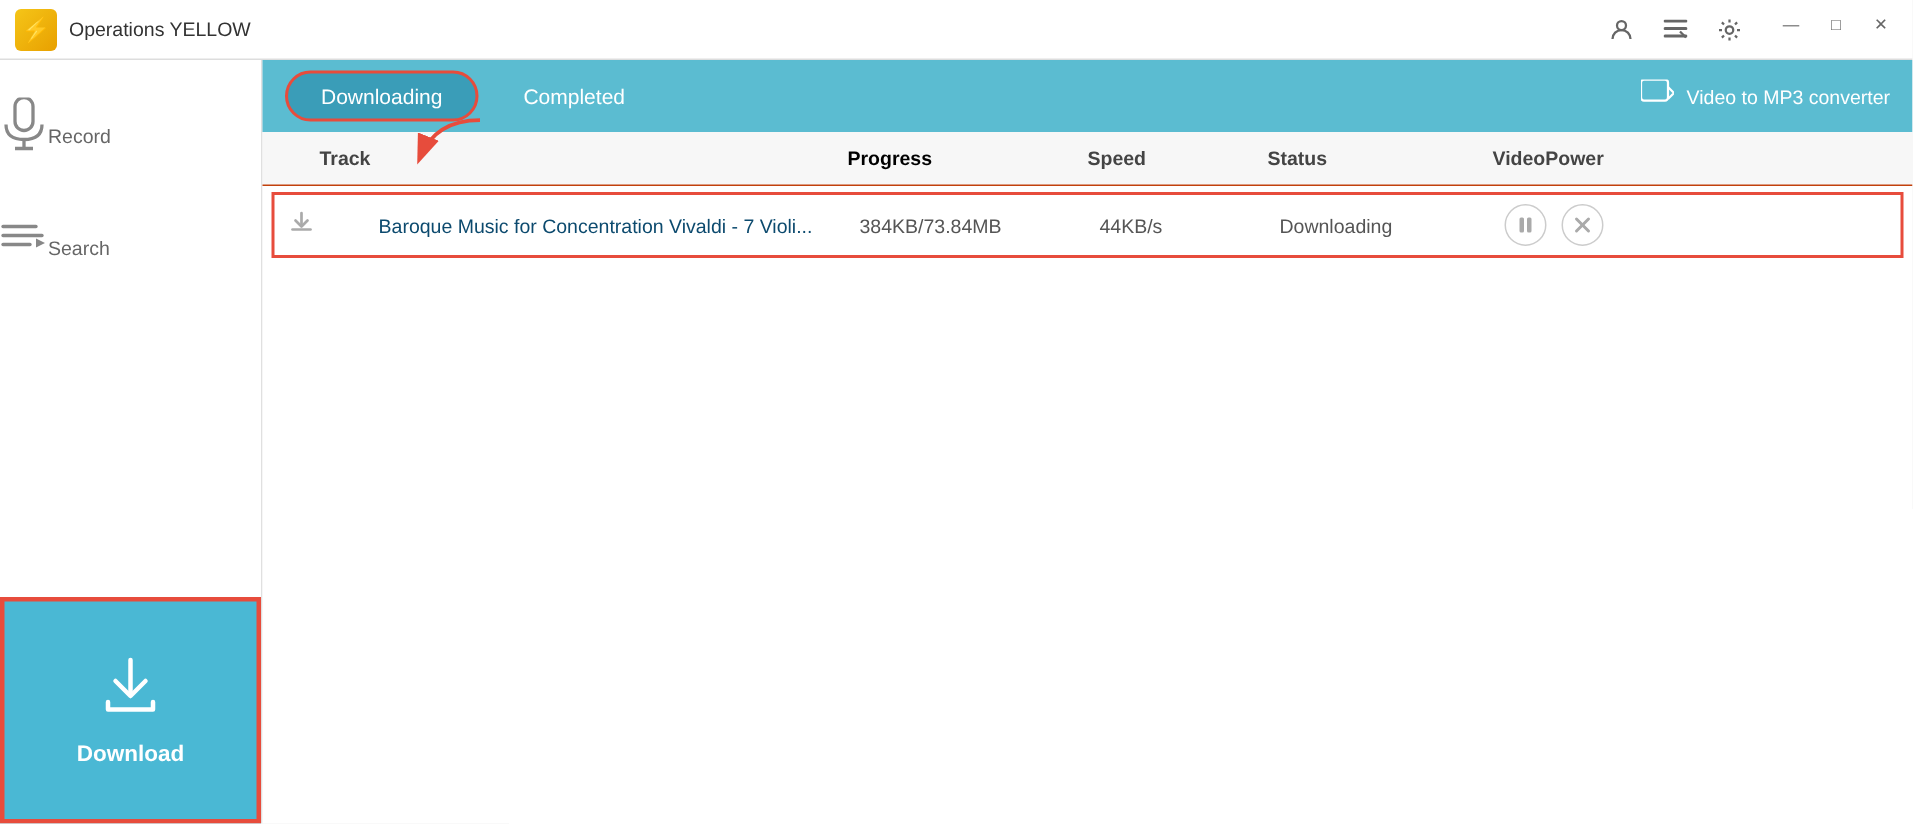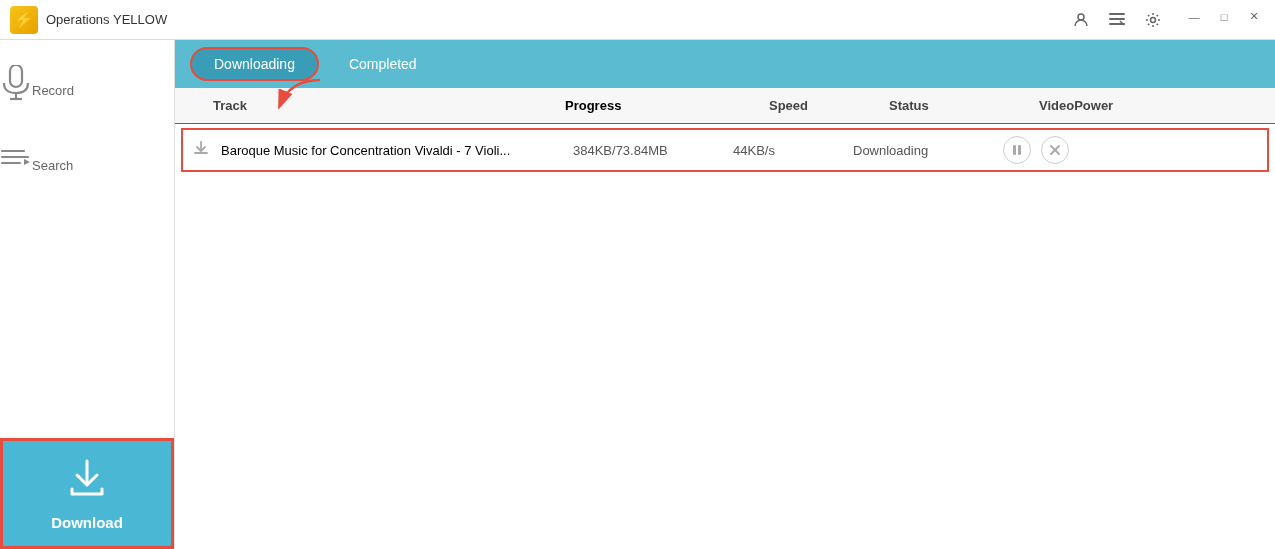--- a/index.html
+++ b/index.html
@@ -86,21 +86,21 @@
     .sidebar-download {
       width: 100%;
       background: #4ab8d4;
       display: flex;
       flex-direction: column;
       align-items: center;
       justify-content: center;
       padding: 20px 0;
       cursor: pointer;
       border: 3px solid #e74c3c;
-      height: 111px;
+      height: 151px;
     }
     .sidebar-download .dl-icon {
       font-size: 38px;
       color: #fff;
       margin-bottom: 6px;
     }
     .sidebar-download .dl-label {
       font-size: 15px;
       color: #fff;
       font-weight: 600;
@@ -157,41 +157,41 @@
     .table-header {
       background: #f7f7f7;
       border-bottom: 1px solid #c2410c;
       display: flex;
       align-items: center;
       height: 36px;
       padding: 0 10px;
     }
     .th-track { width: 380px; font-size: 13px; font-weight: 600; color: #444; padding-left: 28px; }
     .th-progress { width: 160px; font-size: 13px; font-weight: 600; color: #000000; }
-    .th-speed { width: 120px; font-size: 13px; font-weight: 600; color: #444; margin-left: 44px; }
+    .th-speed { width: 120px; font-size: 13px; font-weight: 600; color: #444; }
     .th-status { width: 150px; font-size: 13px; font-weight: 600; color: #444; }
     .th-operations { flex: 1; font-size: 13px; font-weight: 600; color: #444; }
 
     
     .table-body {
       flex: 1;
       background: #fff;
       overflow-y: auto;
     }
     .table-row {
       display: flex;
       align-items: center;
       height: 44px;
       padding: 0 10px;
       border: 2px solid #e74c3c;
       margin: 4px 6px;
       background: #fff;
     }
     .td-dl-icon { width: 28px; color: #aaa; font-size: 16px; }
-    .td-track { width: 352px; font-size: 13px; color: #000000; white-space: nowrap; overflow: hidden; text-overflow: ellipsis; }
+    .td-track { width: 352px; font-size: 13px; color: #0c4a6e; white-space: nowrap; overflow: hidden; text-overflow: ellipsis; text-align: center; }
     .td-progress { width: 160px; font-size: 13px; color: #555; }
     .td-speed { width: 120px; font-size: 13px; color: #555; }
     .td-status { width: 150px; font-size: 13px; color: #555; }
     .td-operations {
       flex: 1;
       display: flex;
       gap: 10px;
       align-items: center;
     }
     .op-btn {
@@ -282,20 +282,29 @@
       <span class="dl-label">Download</span>
     </div>
   </div>
 
   <div class="main-content">
 
     <div class="tab-bar">
       <button class="tab-btn active">Downloading</button>
       <button class="tab-btn inactive">Completed</button>
       <div class="tab-spacer"></div>
+      <div class="converter-btn">
+        <span class="converter-icon">
+          <svg width="22" height="18" viewBox="0 0 22 18" fill="none">
+            <rect x="0" y="0" width="18" height="14" rx="2" fill="none" stroke="#fff" stroke-width="1.5"></rect>
+            <path d="M18 5l4 4-4 4" fill="none" stroke="#fff" stroke-width="1.5"></path>
+          </svg>
+        </span>
+        <span>Video to MP3 converter</span>
+      </div>
     </div>
 
     <div class="table-header">
       <div class="th-track">Track</div>
       <div class="th-progress">Progress</div>
       <div class="th-speed">Speed</div>
       <div class="th-status">Status</div>
       <div class="th-operations">VideoPower</div>
     </div>
 

